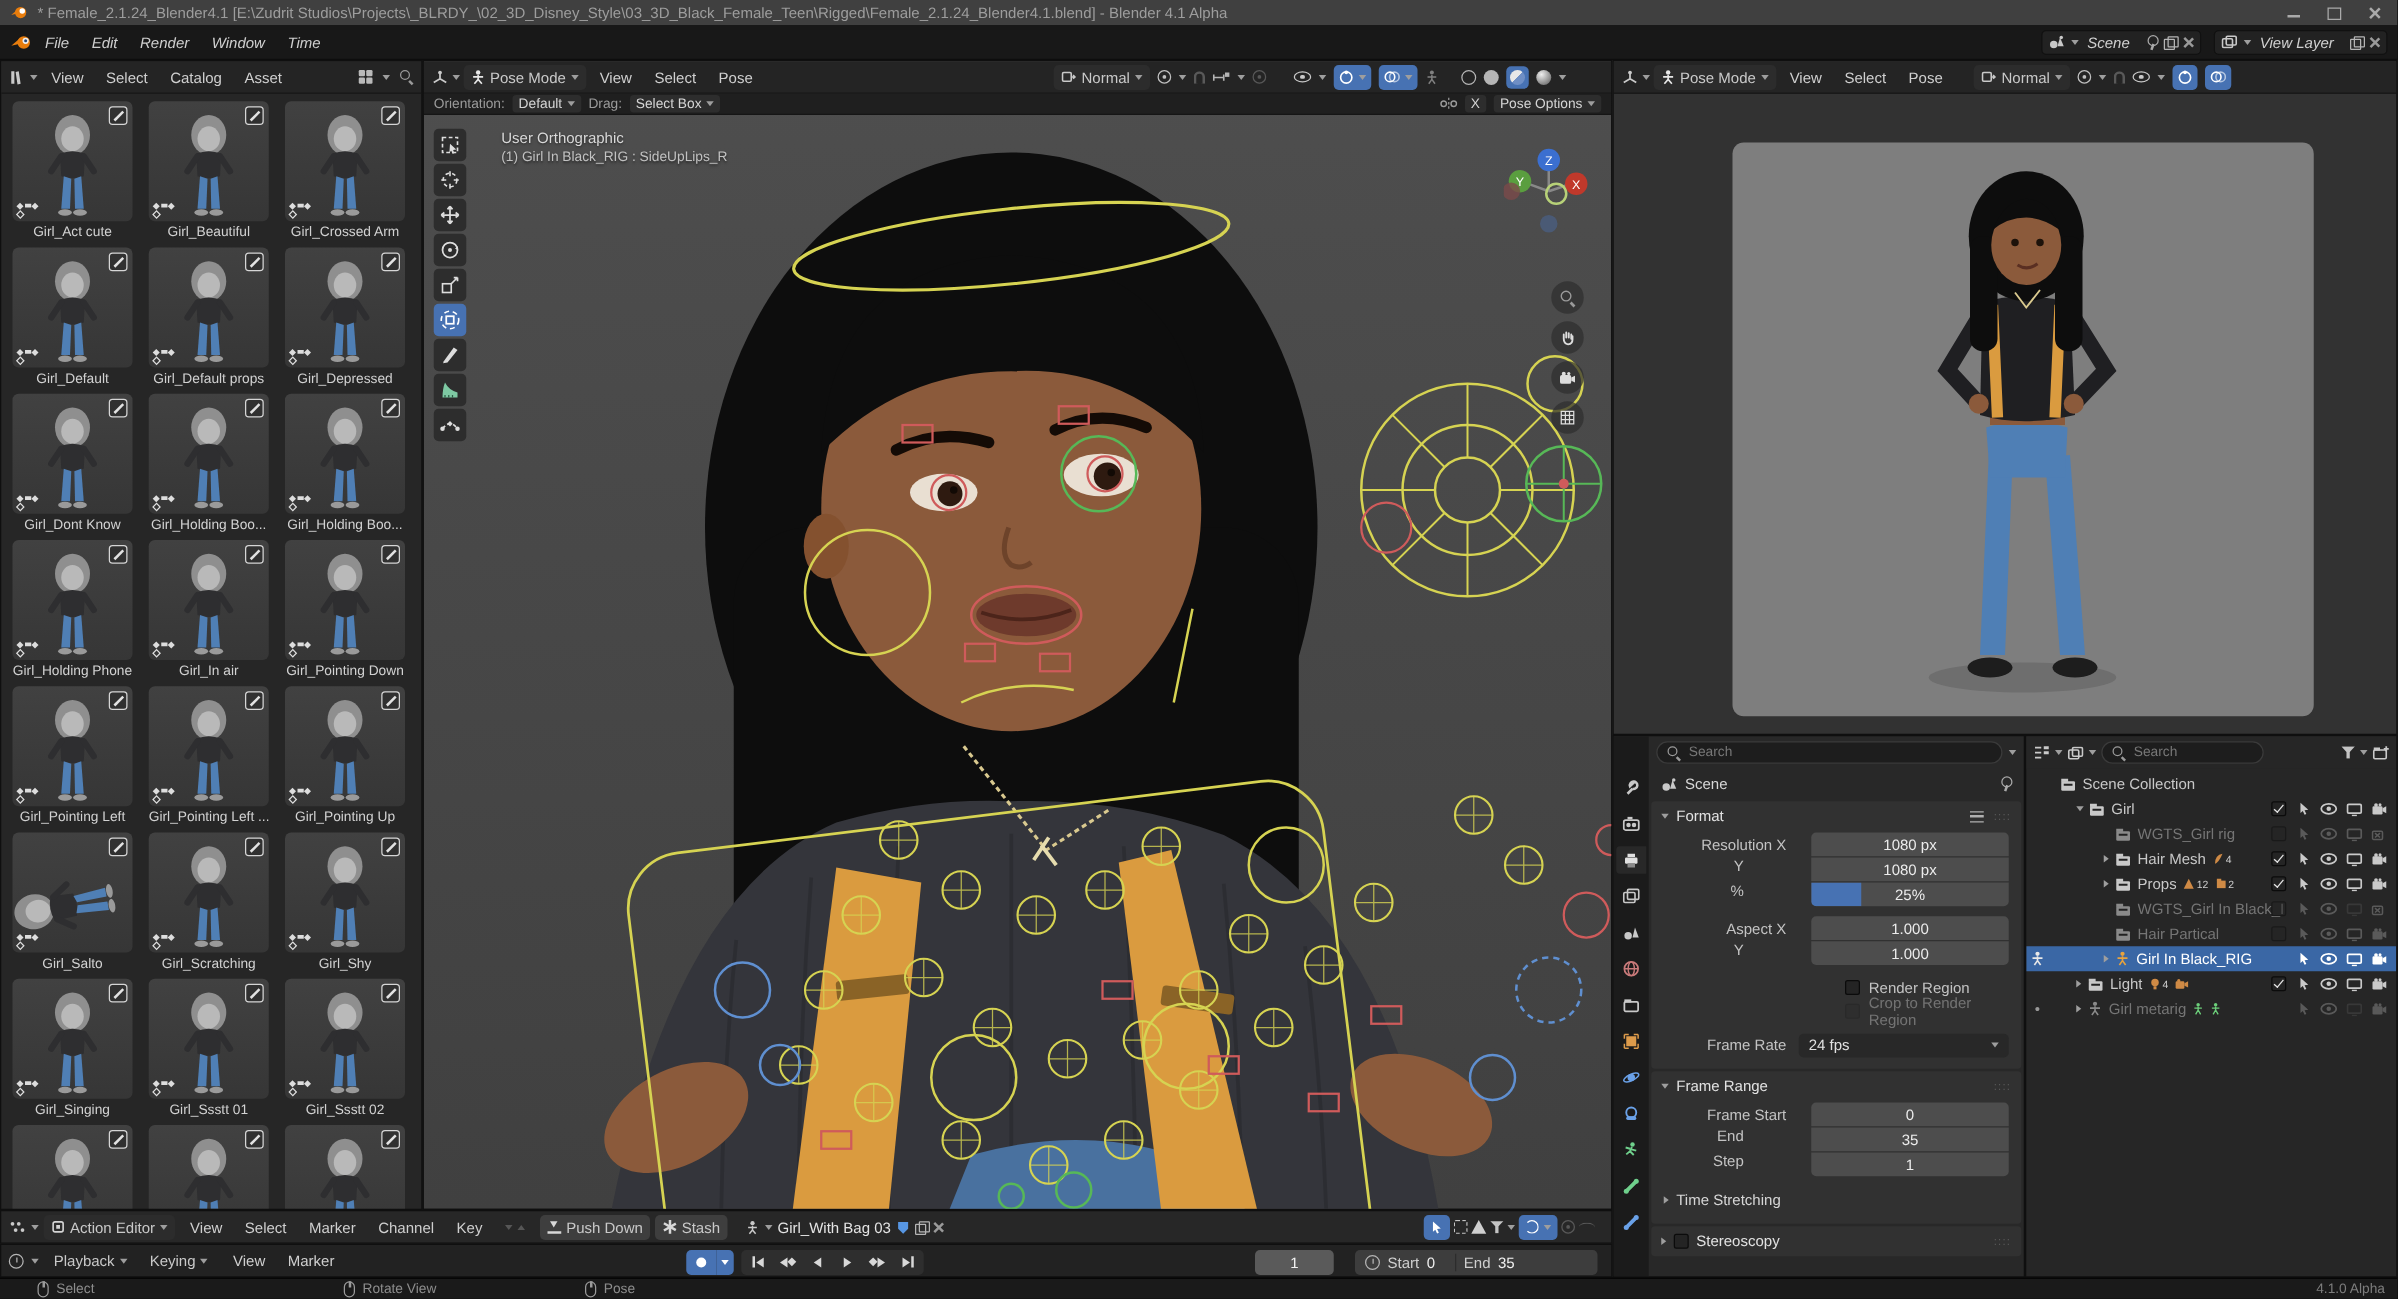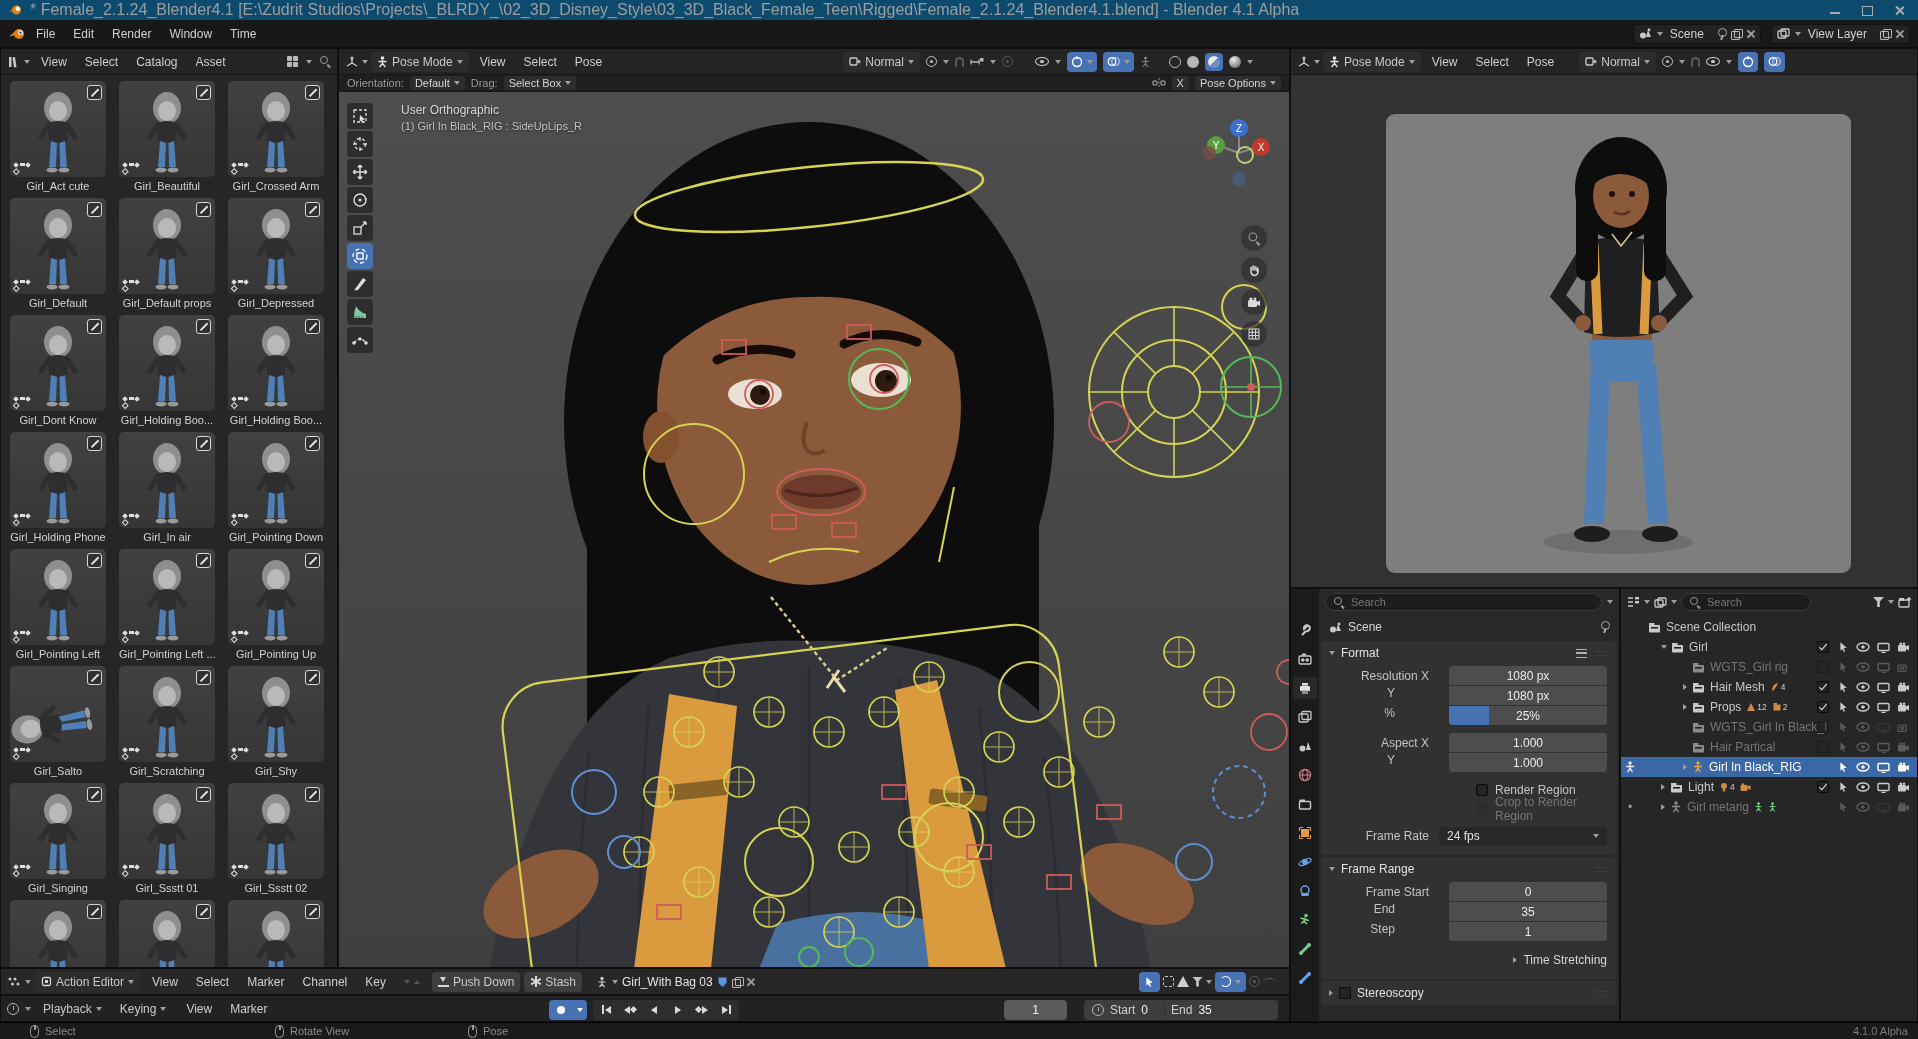--- a/index.html
+++ b/index.html
@@ -62,30 +62,30 @@
 .tri-l{width:0;height:0;border:4.5px solid transparent;border-right:6.5px solid #d8d8d8;border-left:0;}
 .vbar{width:2px;height:9px;background:#d8d8d8;}
 .kdiam{width:5px;height:5px;background:#d8d8d8;transform:rotate(45deg);}
 .sph{width:12px;height:12px;border-radius:50%;flex:none;}
 .sph.wire{border:1.4px solid #b5b5b5;}
 .sph.solid{background:#b5b5b5;}
 .sph.mat{background:linear-gradient(135deg,#e8e8e8 48%,#6f8fc5 48%);}
 .sph.rend{background:radial-gradient(circle at 35% 30%,#eee,#555);}
 
 
-.titlebar{left:0;top:0;width:1918px;height:20px;background:#0c4a6e;display:flex;align-items:center;padding:0 8px;gap:8px;color:#9d9d9d;font-size:16px;}
+.titlebar{left:0;top:0;width:1918px;height:20px;background:#404040;display:flex;align-items:center;padding:0 8px;gap:8px;color:#9d9d9d;font-size:12px;}
 .winbtns{margin-left:auto;display:flex;gap:22px;align-items:center;padding-right:6px;}
 .wb{width:10px;height:10px;position:relative;}
 .wb-min::after{content:"";position:absolute;left:0;top:7px;width:10px;height:1.5px;background:#aaa;}
 .wb-max::after{content:"";position:absolute;left:0;top:1px;width:9px;height:8px;border:1.4px solid #aaa;}
 .wb-close::before,.wb-close::after{content:"";position:absolute;left:5px;top:0;width:1.5px;height:11px;background:#aaa;}
 .wb-close::before{transform:rotate(45deg);} .wb-close::after{transform:rotate(-45deg);}
 
 
-.topbar{left:0;top:20px;width:1918px;height:28px;background:#181818;display:flex;align-items:center;padding:0 8px;gap:2px;border-bottom:1px solid #0d0d0d;}
+.topbar{left:0;top:20px;width:1918px;height:28px;background:#181818;display:flex;align-items:center;padding:0 8px;gap:2px;border-bottom:1px solid #0d0d0d;font-style:italic;}
 .ws-wrap{display:flex;align-items:center;gap:2px;margin-left:14px;}
 .ws-tab{padding:3px 10px;color:#b0b0b0;white-space:nowrap;}
 .ws-active{background:#3d3d3d;border-radius:4px;color:#eee;}
 .ws-plus{position:relative;width:12px;height:12px;margin-left:4px;}
 .ws-plus::before{content:"";position:absolute;left:5px;top:1px;width:1.8px;height:10px;background:#b0b0b0;}
 .ws-plus::after{content:"";position:absolute;left:1px;top:5px;width:10px;height:1.8px;background:#b0b0b0;}
 .selector{display:flex;align-items:center;background:#222;border:1px solid #111;border-radius:4px;height:20px;padding:0 5px;gap:5px;}
 .selector .lbl{color:#d0d0d0;padding:0 8px 0 2px;}
 
 
@@ -1399,21 +1399,21 @@
             <span class="fldtxt">35</span>
           </div>
         <div class="fld">
             <span class="fldtxt">1</span>
           </div>
       </div>
       <div style="position:relative;height:0;">
         <span class="plabel" style="position:absolute;right:212px;top:-41px;">End</span>
         <span class="plabel" style="position:absolute;right:212px;top:-21px;">Step</span>
       </div>
-      <div class="collapse" style="margin-top:8px;justify-content:flex-end;">
+      <div class="collapse" style="margin-top:8px;">
         <span class="caret-r"></span>
           <span>Time Stretching</span>
       </div>
     </div>
 
     <div class="ppanel" style="padding-bottom:0;">
       <div class="ppanel-h">
         <span class="caret-r"></span>
           <span class="cb"></span>
         <span>Stereoscopy</span>

